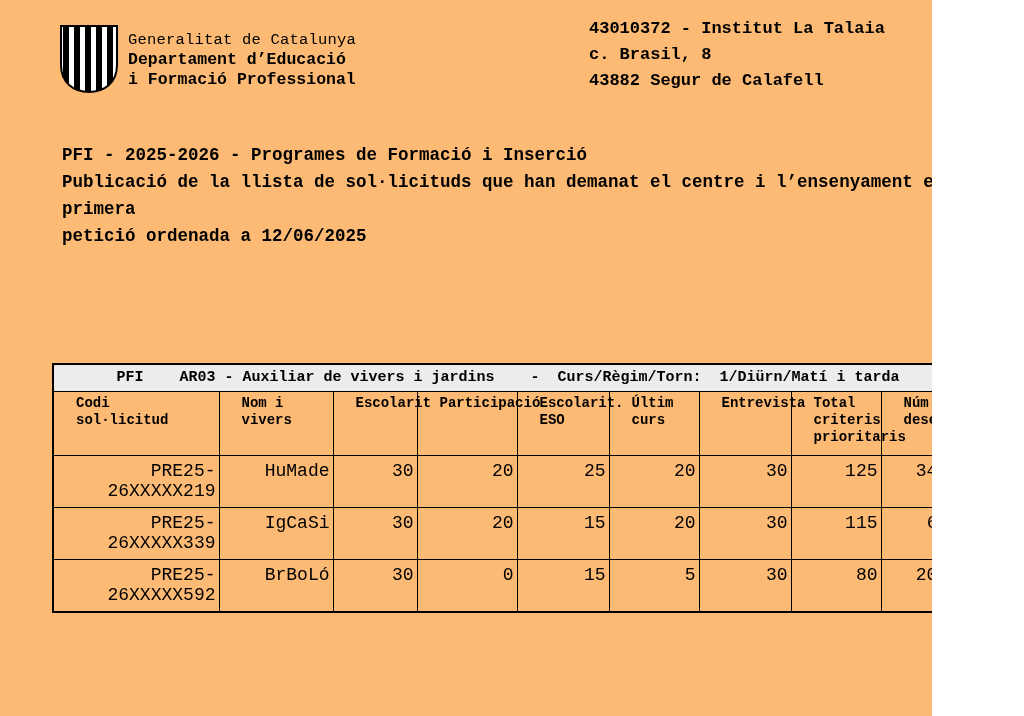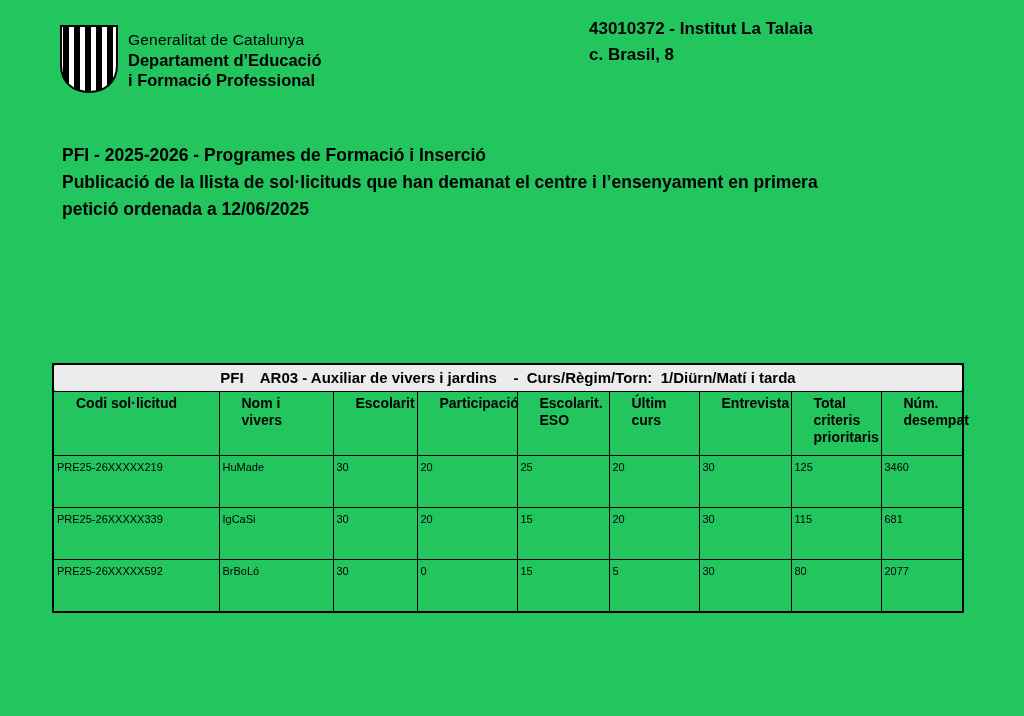--- a/index.html
+++ b/index.html
@@ -4,23 +4,24 @@
 <style>
   * { margin: 0; padding: 0; box-sizing: border-box; }
   html, body { background: #ffffff; }
   body {
     width: 1024px; height: 716px;
     font-family: "Liberation Sans", sans-serif;
     color: #000;
   }
   .page {
     position: relative;
-    width: 1024px; height: 716px;
-    background: #22c55e;
+    width: 932px; height: 716px;
+    background: #fdba74;
     overflow: hidden;
+    font-family: Liberation Mono, monospace;
   }
 
   
   .logo { position: absolute; left: 60px; top: 25px; }
   .org-block { position: absolute; left: 128px; top: 30px; line-height: 20px; }
   .org-line1 { font-size: 15.5px; font-weight: normal; letter-spacing: 0.2px; }
   .org-line2, .org-line3 { font-size: 16.5px; font-weight: bold; }
   .school-block { position: absolute; left: 557px; top: 16px; font-size: 17px; font-weight: bold; line-height: 26px; margin-left: 32px; }
 
   
@@ -49,23 +50,23 @@
     text-align: left;
     vertical-align: top;
     font-weight: bold;
     font-size: 14px;
     line-height: 17px;
     padding: 3px 22px;
     height: 64px;
     white-space: pre-line;
   }
   .doc-table td {
-    text-align: left;
+    text-align: right;
     vertical-align: top;
-    font-size: 11px;
+    font-size: 18px;
     padding: 5px 3px;
     height: 52px;
   }
 </style>
 </head>
 <body>
 
 <div class="page">
 
   <div class="logo">
@@ -89,20 +90,21 @@
 
   <div class="org-block">
     <div class="org-line1">Generalitat de Catalunya</div>
     <div class="org-line2">Departament d’Educació</div>
     <div class="org-line3">i Formació Professional</div>
   </div>
 
   <div class="school-block">
     <div>43010372 - Institut La Talaia</div>
     <div>c. Brasil, 8</div>
+    <div>43882 Segur de Calafell</div>
   </div>
 
   <div class="title-block">
     <div class="title-line1">PFI - 2025-2026 - Programes de Formació i Inserció</div>
     <div class="title-line2">Publicació de la llista de sol·licituds que han demanat el centre i l’ensenyament en primera
 petició ordenada a 12/06/2025</div>
   </div>
 
   <table class="doc-table">
     <colgroup>

